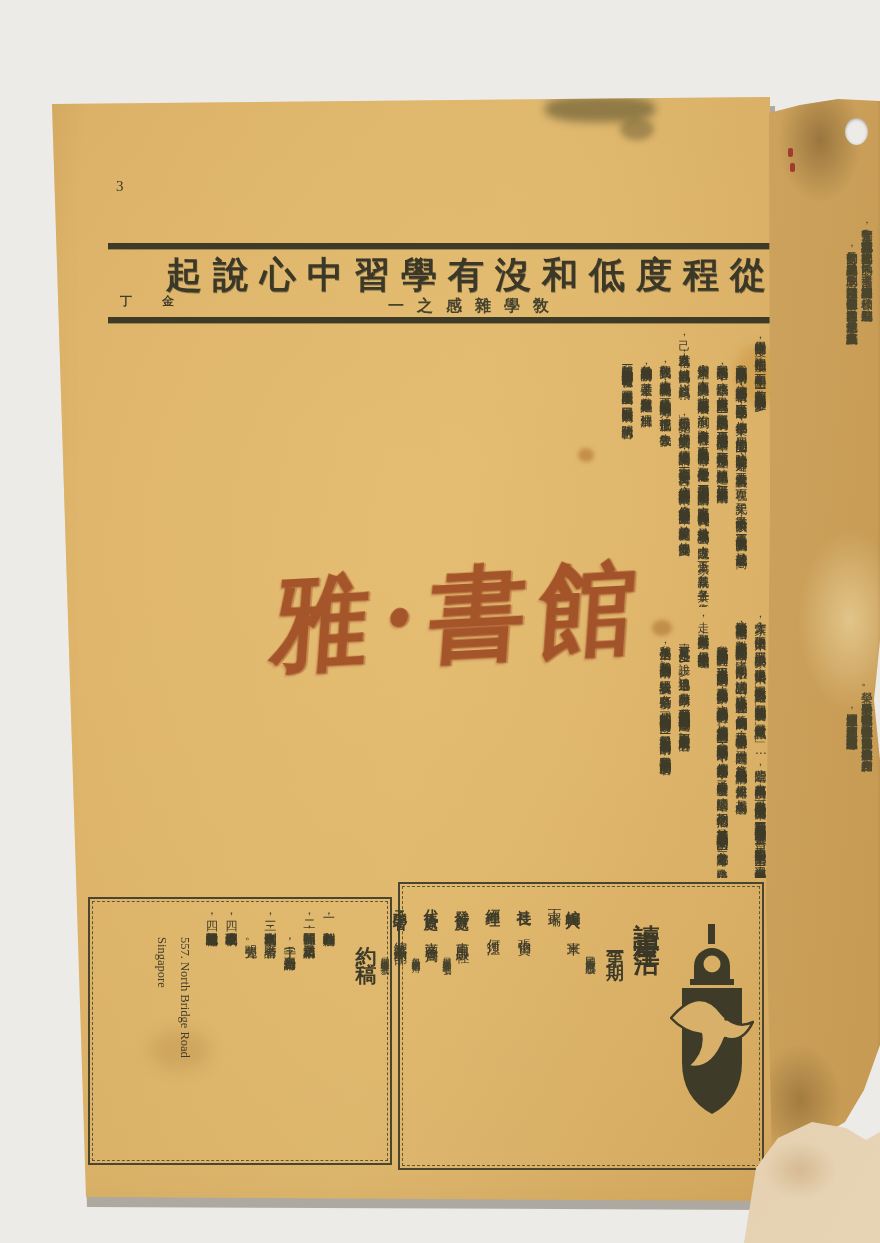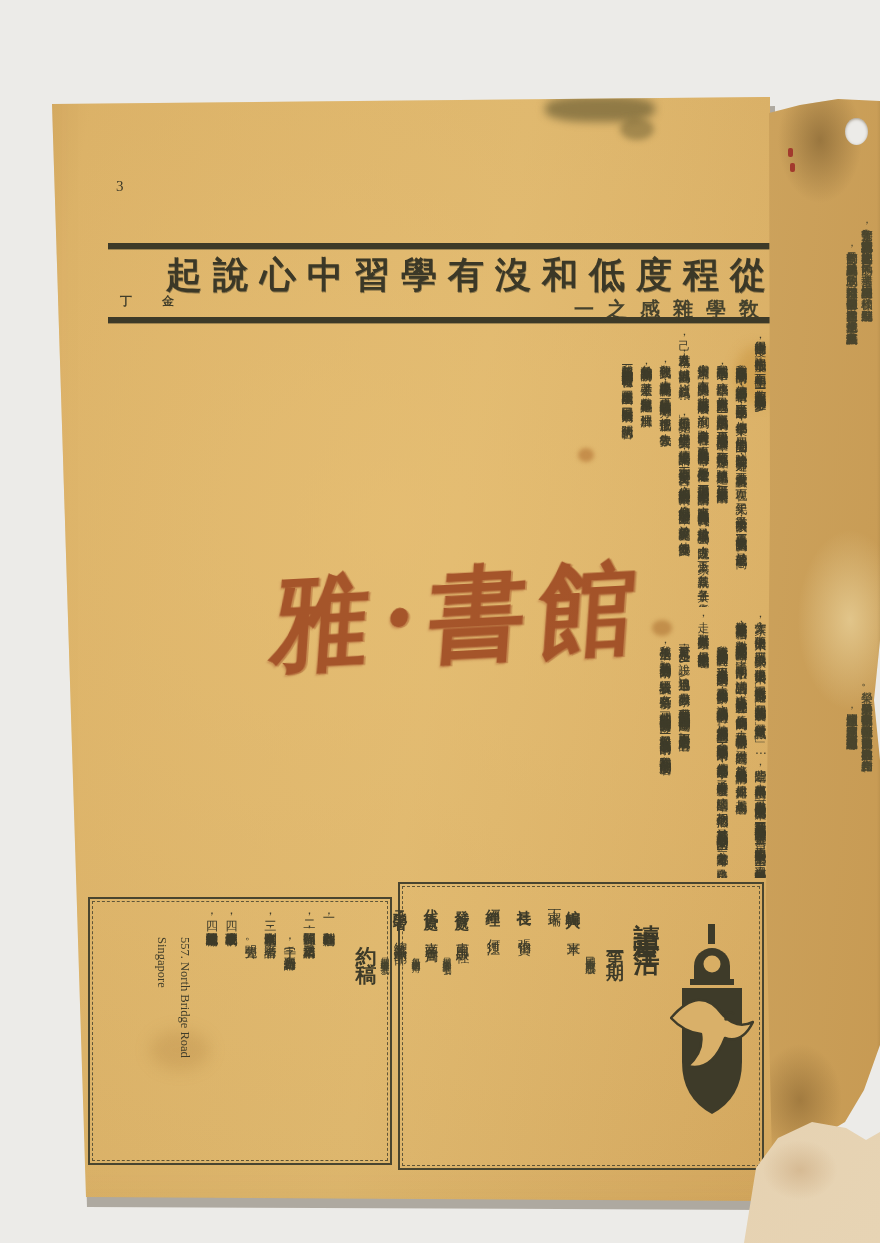--- a/index.html
+++ b/index.html
@@ -37,22 +37,22 @@
   .rule{position:absolute;left:108px;width:664px;height:6px;background:#3d3a28;box-shadow:0 1px 0 rgba(61,58,40,.4);}
   .rule.top{top:243px;}
   .rule.bottom{top:317px;}
   .headline{
     position:absolute;left:108px;top:251px;width:664px;text-align:right;padding-left:58px;box-sizing:border-box;
     font-size:36px;font-weight:900;letter-spacing:11px;color:#3b3827;white-space:nowrap;
     text-shadow:.5px .5px 0 rgba(59,56,39,.5);
   }
   .subline{position:absolute;left:108px;top:293px;width:664px;height:24px;}
   .author{position:absolute;left:12px;top:0;font-size:12px;font-weight:700;letter-spacing:9px;color:#403d2a;}
-  .subtitle{position:absolute;left:0;width:100%;top:3px;text-align:right;padding-left:70px;box-sizing:border-box;
-    font-size:20px;letter-spacing:13px;color:#45422d;font-weight:600;}
+  .subtitle{position:absolute;left:0;width:100%;top:3px;text-align:center;padding-left:70px;box-sizing:border-box;
+    font-size:16px;letter-spacing:13px;color:#45422d;font-weight:600;}
 
   
   .vtext{
     writing-mode:vertical-rl;text-orientation:upright;
     white-space:pre-wrap;overflow:hidden;color:#3f3c2a;
   }
   .body-tier{position:absolute;left:110px;width:660px;font-size:11.8px;line-height:19px;letter-spacing:.5px;}
   .body-upper{top:331px;height:276px;}
   .body-lower{top:612px;height:266px;}
 

